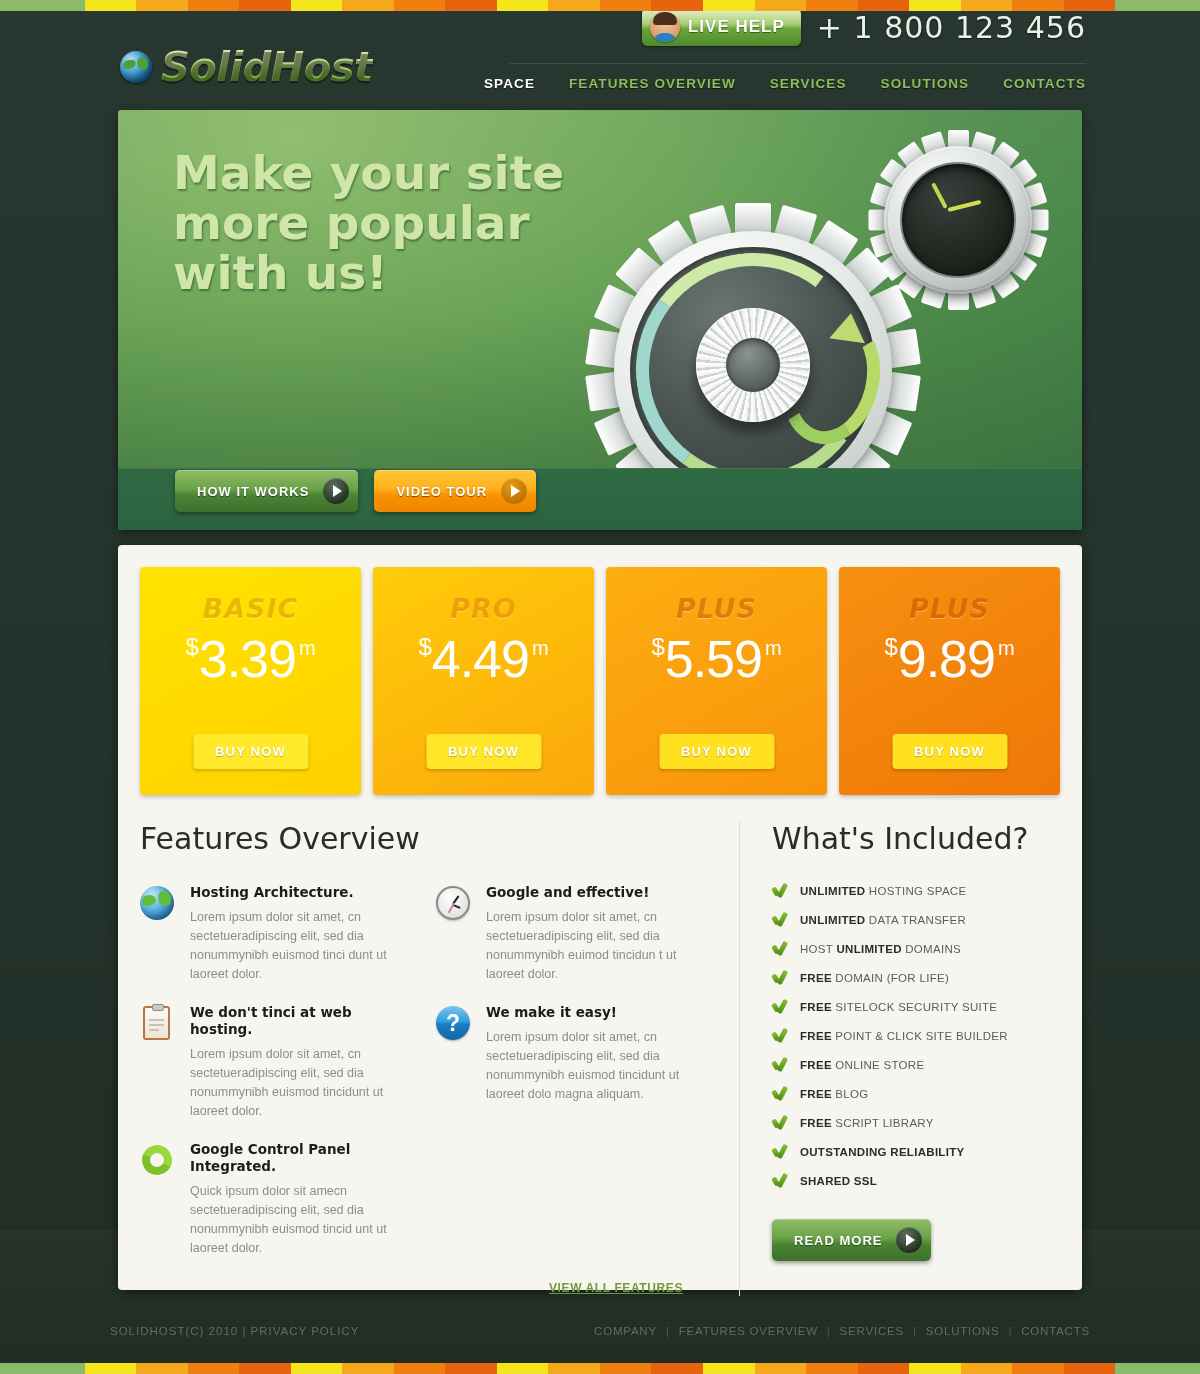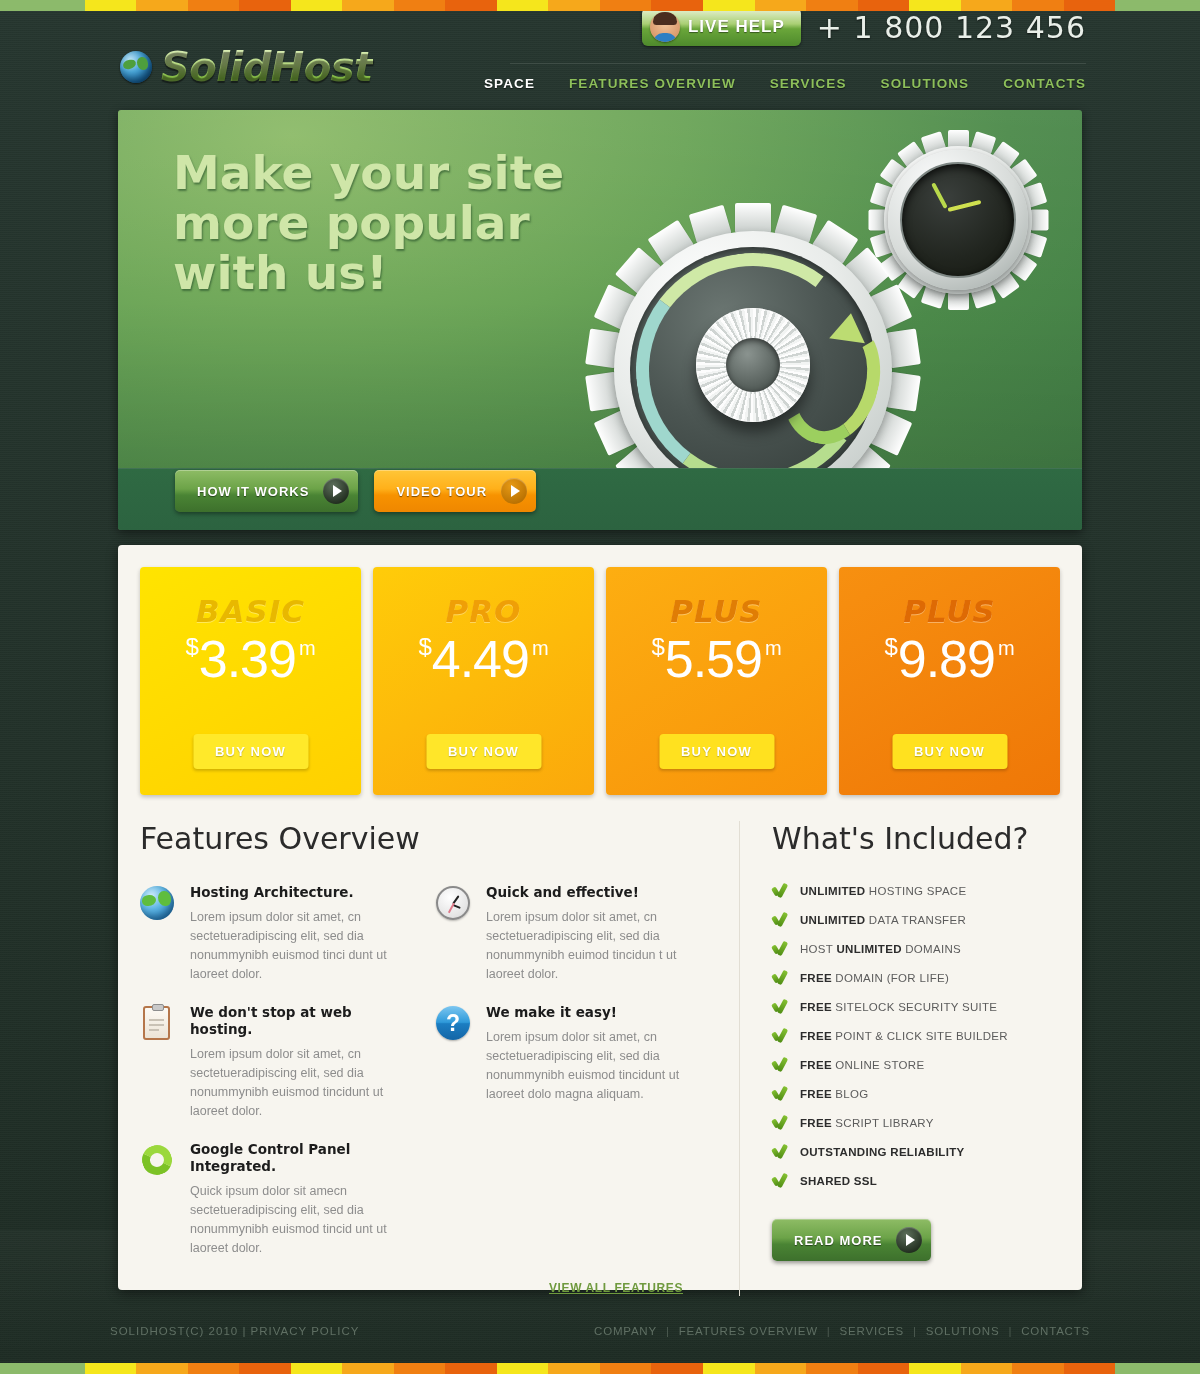--- a/index.html
+++ b/index.html
@@ -127,21 +127,21 @@
 
   
   .panel { position: relative; margin: 15px 8px 0; background: #f7f5ef; border-radius: 4px;
     box-shadow: 0 3px 12px rgba(0,0,0,.45); padding: 22px 22px 0; height: 745px; }
 
   
   .plans { display: flex; gap: 12px; }
   .plan { flex: 1; height: 228px; border-radius: 4px; position: relative;
     box-shadow: 0 2px 4px rgba(0,0,0,.22); }
   .plan .pname { position: absolute; top: 26px; left: 0; right: 0; text-align: center;
-    font-size: 31px; font-weight: bold; font-style: italic; letter-spacing: 1px;
+    font-size: 27px; font-weight: bold; font-style: italic; letter-spacing: 1px;
     font-family: "DejaVu Sans", sans-serif; }
   .plan .price { position: absolute; top: 62px; left: 0; right: 0; text-align: center;
     color: #fff; white-space: nowrap; }
   .plan .price .cur { font-size: 24px; vertical-align: 22px; }
   .plan .price .amt { font-size: 52px; letter-spacing: -1px; }
   .plan .price .per { font-size: 20px; vertical-align: 22px; margin-left: 3px; }
   .buy { position: absolute; bottom: 26px; left: 50%; transform: translateX(-50%);
     padding: 10px 22px; border-radius: 4px; font-size: 13px; font-weight: bold; letter-spacing: 1.2px;
     color: #fff; text-shadow: 0 1px 1px rgba(0,0,0,.25); cursor: pointer;
     box-shadow: 0 2px 3px rgba(0,0,0,.18); white-space: nowrap; }
@@ -396,37 +396,37 @@
                 </div>
                 <div class="fitem">
                   <div class="fico">
                     <div style="width:34px;height:34px;border-radius:50%;background:radial-gradient(circle at 40% 32%,#ffffff,#e4e4e4 70%,#c9c9c9 100%);border:2px solid #8a8a8a;position:relative;box-shadow:0 1px 2px rgba(0,0,0,.25)">
                       <i style="position:absolute;left:14px;top:6px;width:2px;height:10px;background:#222;border-radius:1px;transform-origin:50% 100%;transform:rotate(35deg)"></i>
                       <i style="position:absolute;left:14px;top:9px;width:2px;height:8px;background:#222;border-radius:1px;transform-origin:50% 100%;transform:rotate(112deg)"></i>
                       <i style="position:absolute;left:14.5px;top:15px;width:1.5px;height:11px;background:#e07a8a;transform-origin:50% 0;transform:rotate(28deg)"></i>
                     </div>
                   </div>
                   <div class="ftxt">
-                    <h3>Quick and effective!</h3>
+                    <h3>Google and effective!</h3>
                     <p>Lorem ipsum dolor sit amet, cn sectetueradipiscing elit, sed dia nonummynibh euimod tincidun t ut laoreet dolor.</p>
                   </div>
                 </div>
               </div>
               <div class="frow">
                 <div class="fitem">
                   <div class="fico">
                     <div style="width:27px;height:34px;border-radius:3px;background:linear-gradient(180deg,#fdfaf4,#ece4d6);border:2px solid #b5764a;position:relative;margin-left:3px">
                       <i style="position:absolute;left:7px;top:-4px;width:12px;height:7px;background:#c9c9c9;border:1px solid #8d8d8d;border-radius:2px"></i>
                       <i style="position:absolute;left:4px;top:11px;width:15px;height:2px;background:#c9c2b5"></i>
                       <i style="position:absolute;left:4px;top:16px;width:15px;height:2px;background:#c9c2b5"></i>
                       <i style="position:absolute;left:4px;top:21px;width:10px;height:2px;background:#c9c2b5"></i>
                     </div>
                   </div>
                   <div class="ftxt">
-                    <h3>We don't stop at web hosting.</h3>
+                    <h3>We don't tinci at web hosting.</h3>
                     <p>Lorem ipsum dolor sit amet, cn sectetueradipiscing elit, sed dia nonummynibh euismod tincidunt ut laoreet dolor.</p>
                   </div>
                 </div>
                 <div class="fitem">
                   <div class="fico">
                     <div style="width:34px;height:34px;border-radius:50%;background:linear-gradient(180deg,#7cc6f0 0%,#2f9ada 48%,#1c7ec2 52%,#1465a6 100%);position:relative;box-shadow:0 1px 2px rgba(0,0,0,.3);display:flex;align-items:center;justify-content:center">
                       <span style="color:#fff;font-size:23px;font-weight:bold;font-family:'Liberation Sans',sans-serif;line-height:1">?</span>
                     </div>
                   </div>
                   <div class="ftxt">

